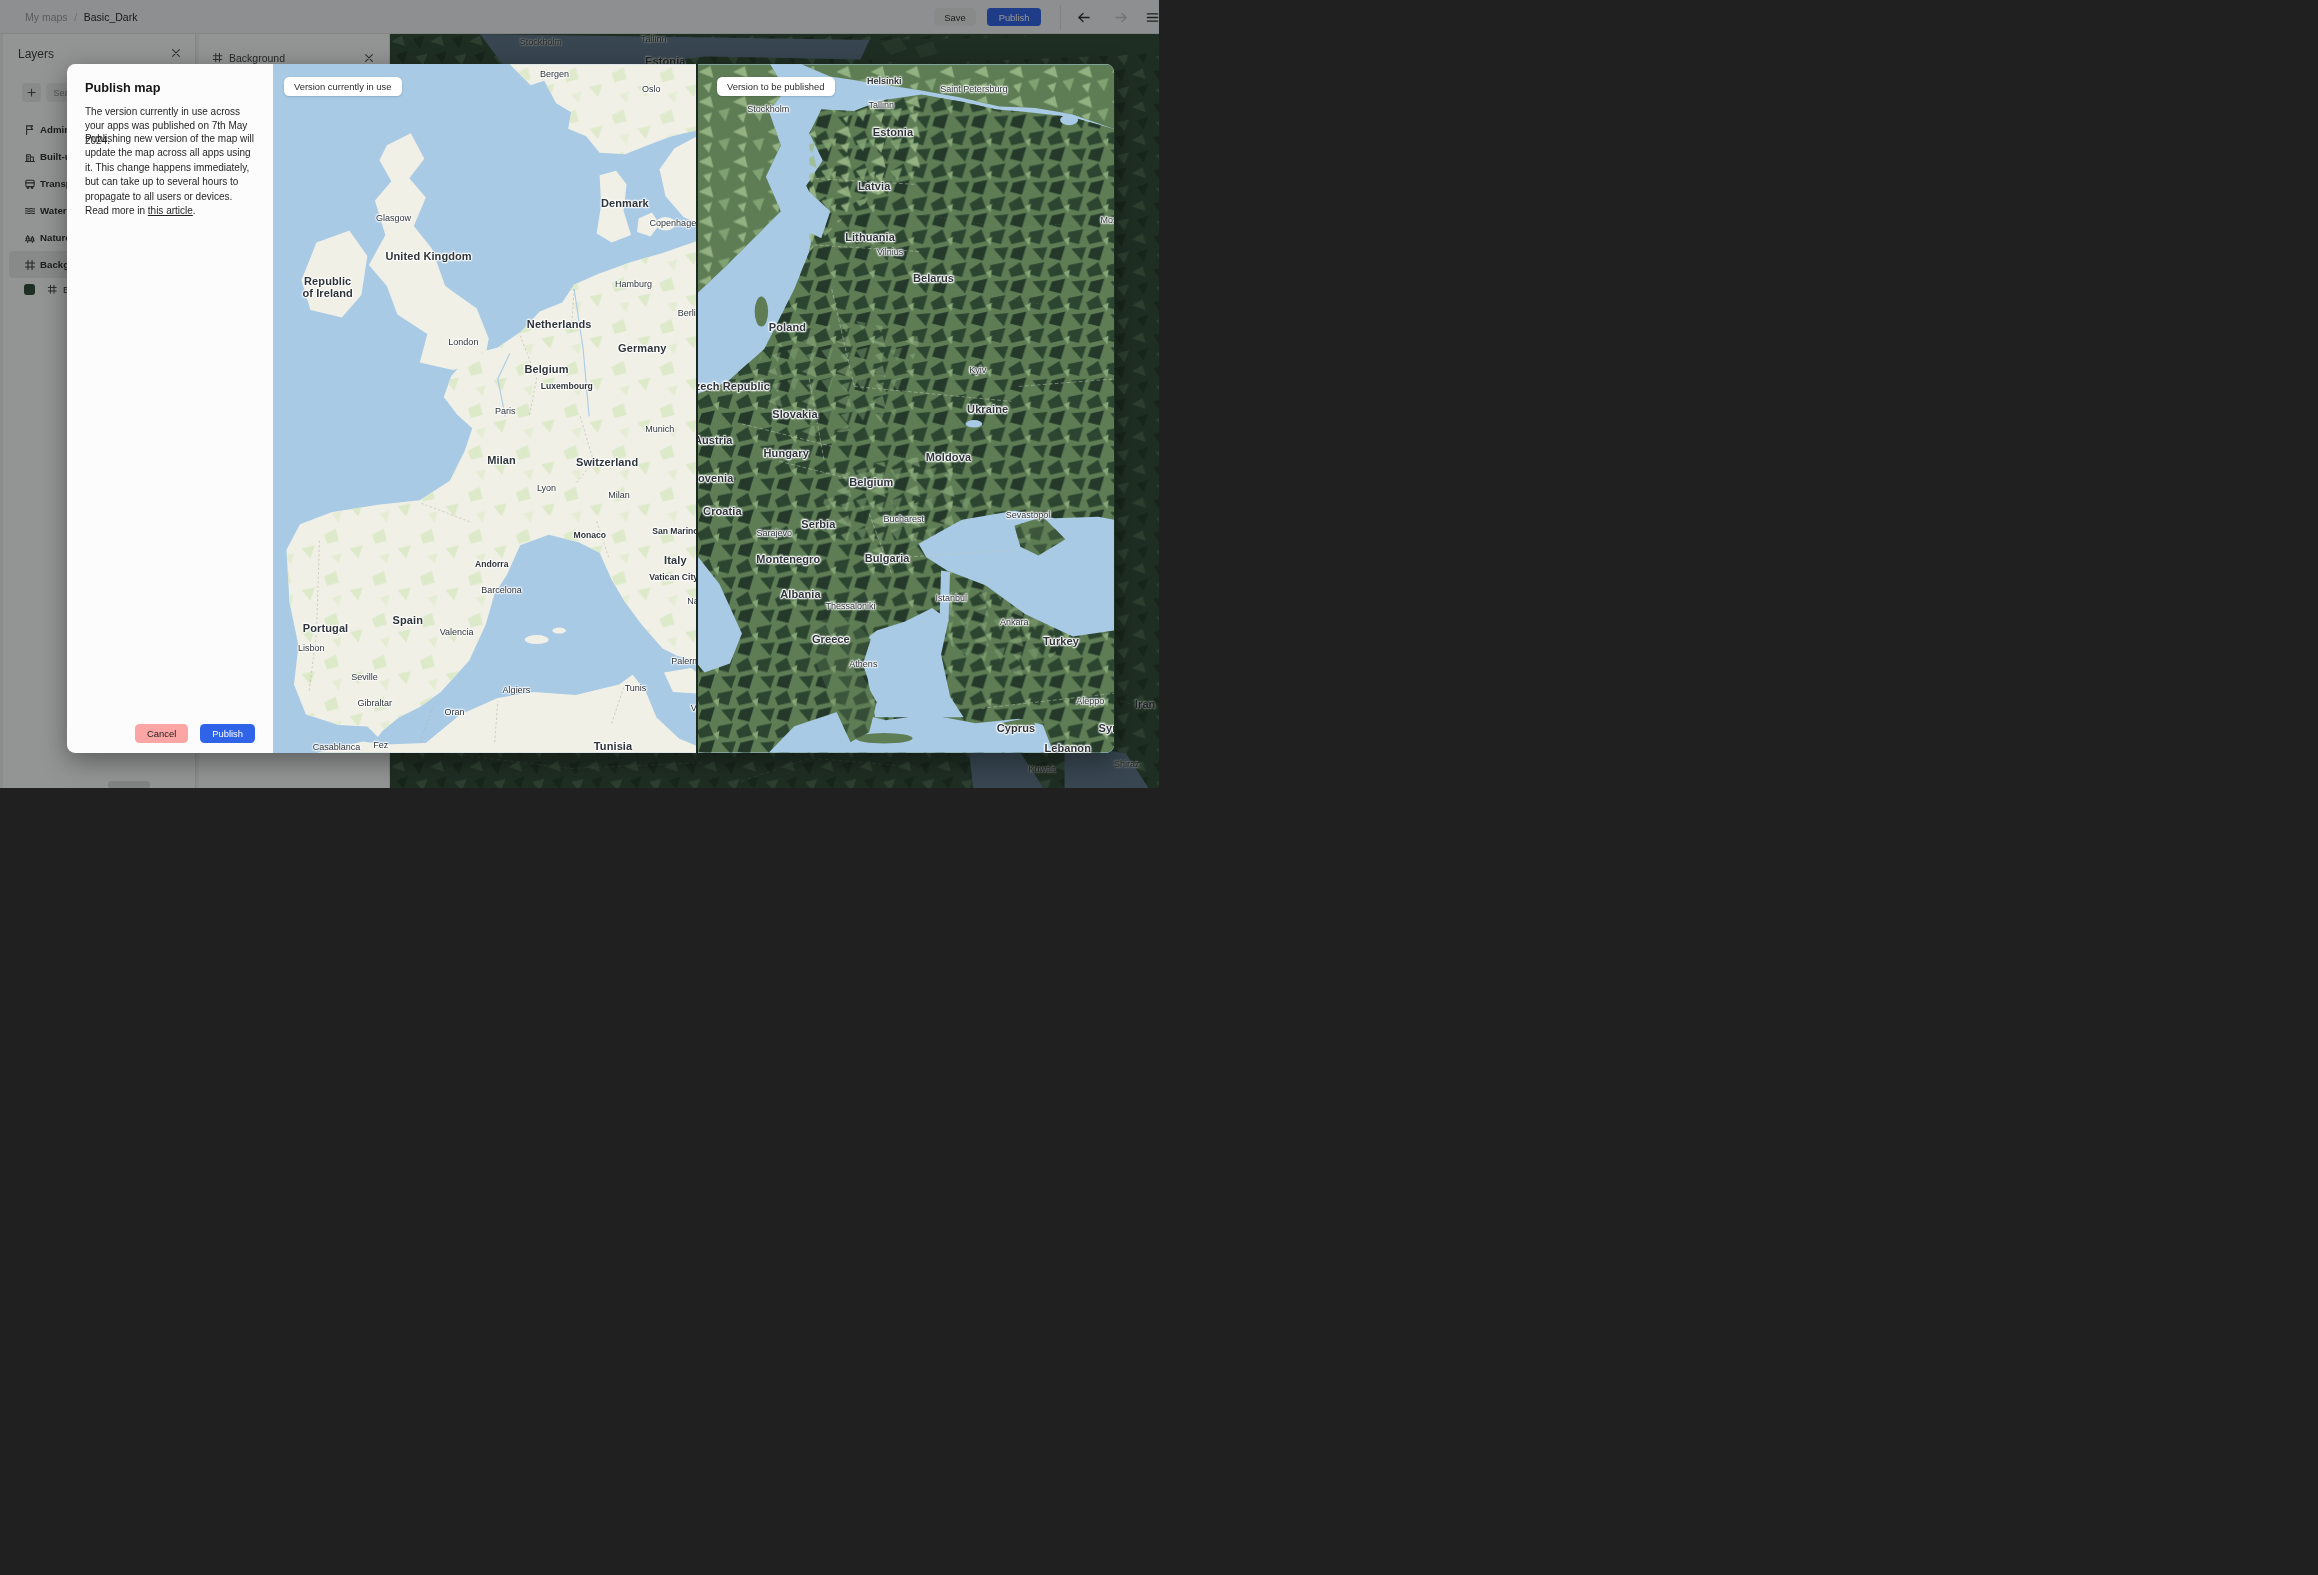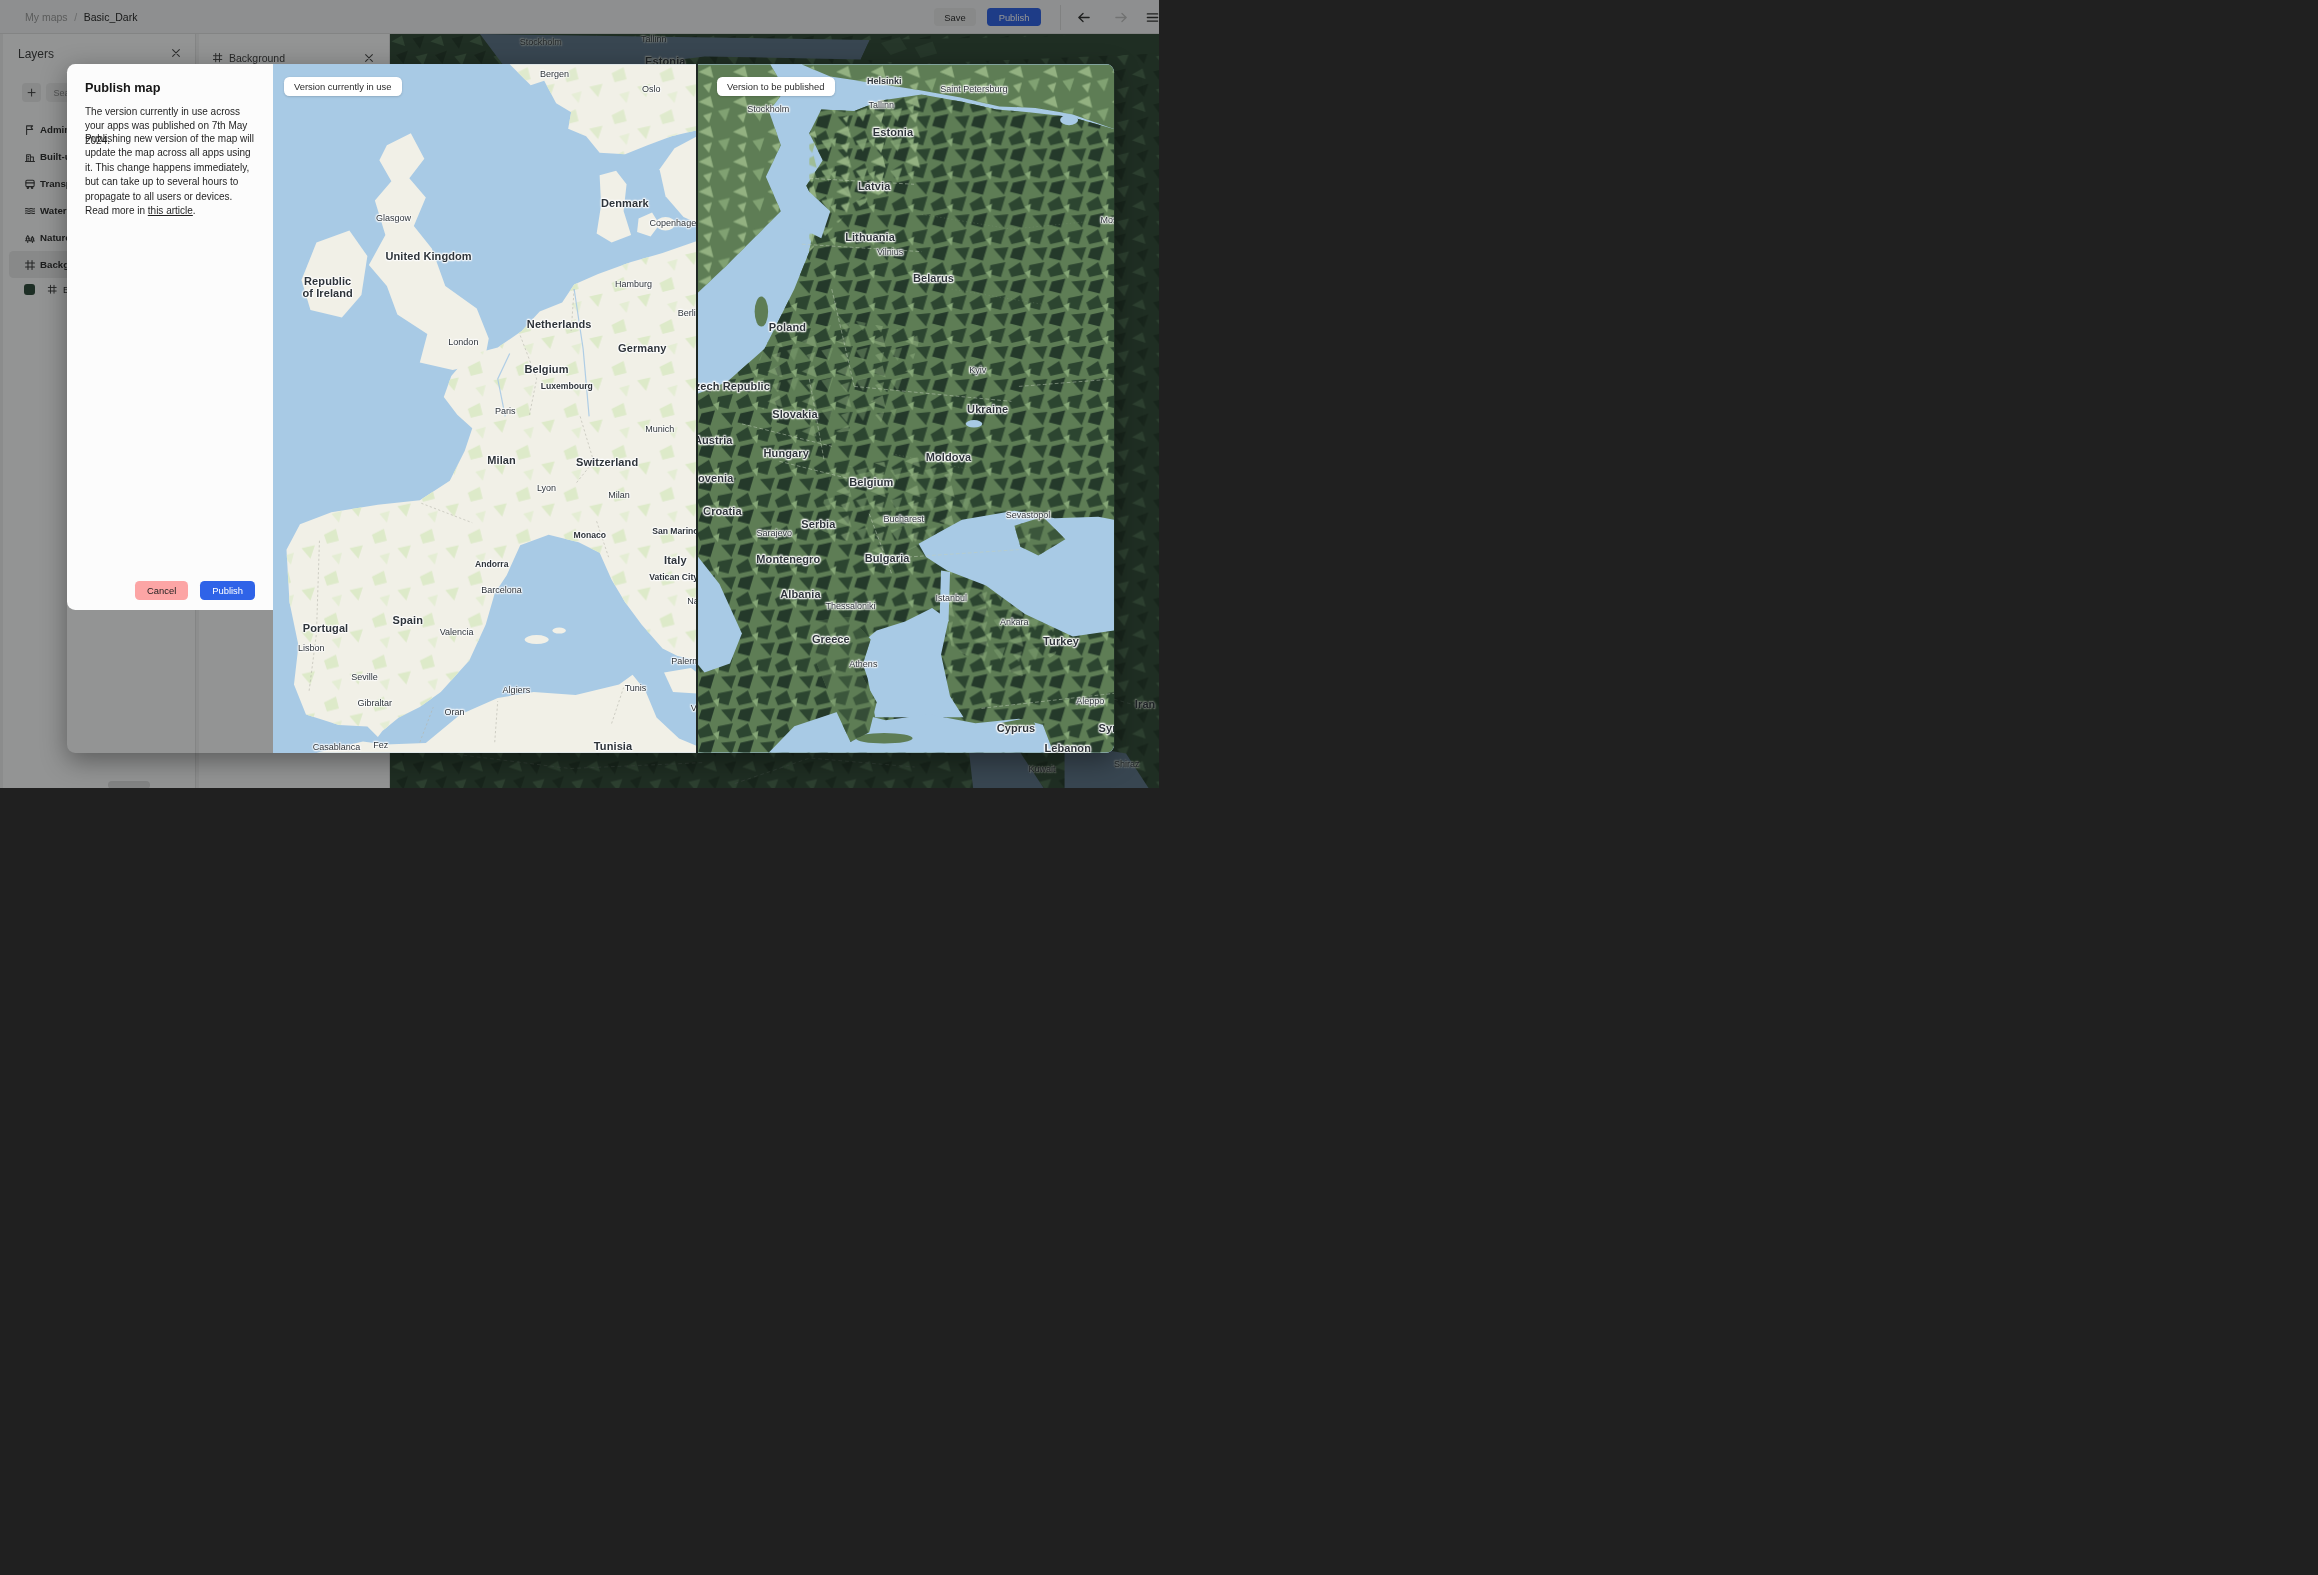--- a/index.html
+++ b/index.html
@@ -57,21 +57,21 @@
   #bg-tab-icon { position:absolute; left:12.7px; top:18px; width:11.2px; height:11.2px; color:#4a4a4a; }
   #bg-tab-icon svg { width:11.2px; height:11.2px; display:block; }
   #bg-tab-label { position:absolute; left:30px; top:18px; font-size:10.5px; color:#3e3e3e; }
   #bg-panel-close { right:14.2px; top:18px; }
 
   
   #overlay { position:absolute; left:0; top:0; width:1159px; height:788px; background:rgba(10,12,11,0.44); z-index:10; }
 
   
   #sheet { position:absolute; left:67px; top:64px; width:1048px; height:689px; z-index:20; border-radius:8.2px; box-shadow:0 7.5px 25.5px rgba(0,0,0,.38); }
-  #dialog { position:absolute; left:0; top:0; width:206px; height:546px; background:#fcfcfc; border-radius:8.2px 0 0 8.2px; }
+  #dialog { position:absolute; left:0; top:0; width:206px; height:689px; background:#fcfcfc; border-radius:8.2px 0 0 8.2px; }
   #dialog-title { position:absolute; left:18px; top:16.5px; font-size:12.7px; font-weight:bold; color:#161616; }
   .dialog-p { position:absolute; left:18px; width:171px; font-size:10px; line-height:1.44; color:#1f1f1f; }
   #dialog-p1 { top:41px; }
   #dialog-p2 { top:68px; }
   #dialog-link { color:#1f1f1f; text-decoration:underline; cursor:pointer; }
   #dialog-actions { position:absolute; right:18px; bottom:10.5px; display:flex; gap:12px; }
   .dlg-btn { height:19px; border:none; border-radius:4.5px; font-size:9.4px; font-family:inherit; cursor:pointer; padding:0 12px; }
   #cancel-btn { background:#fca5a5; color:#1e1e1e; }
   #publish-btn { background:#2f63e8; color:#ffffff; }
 

